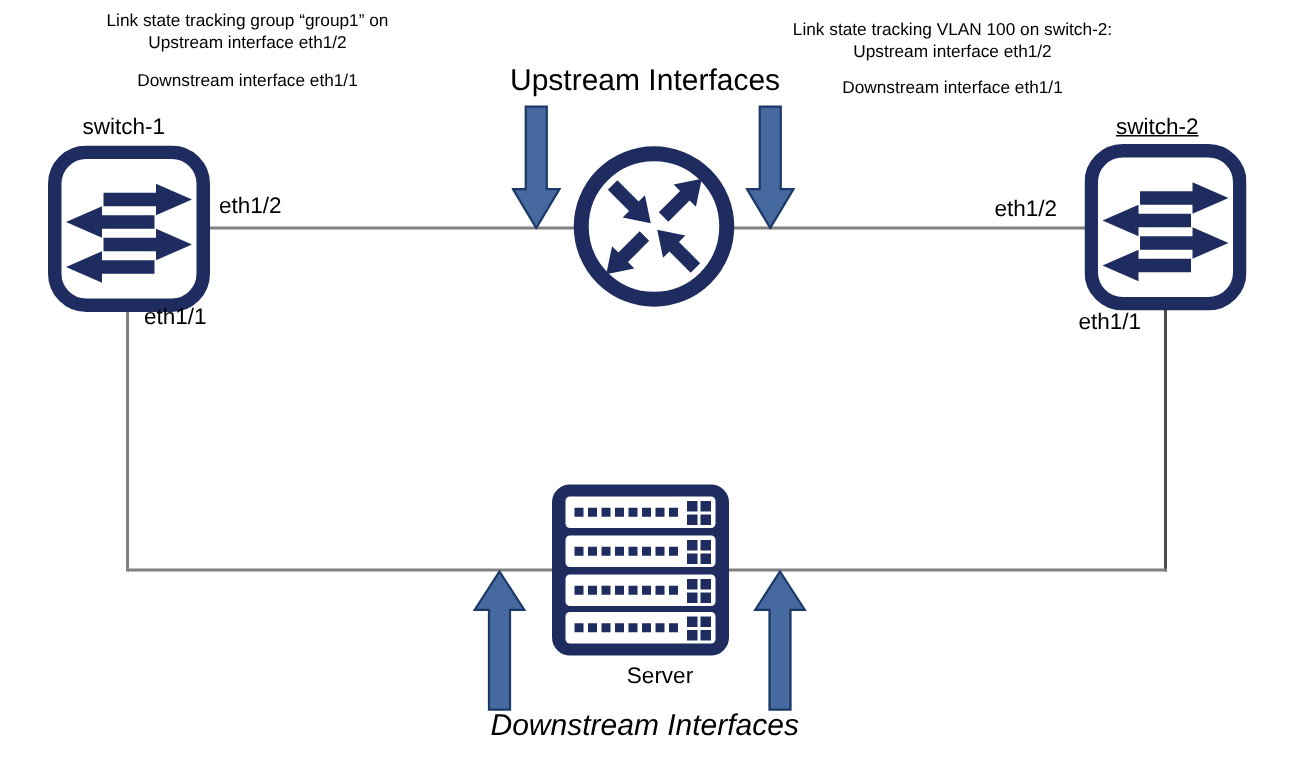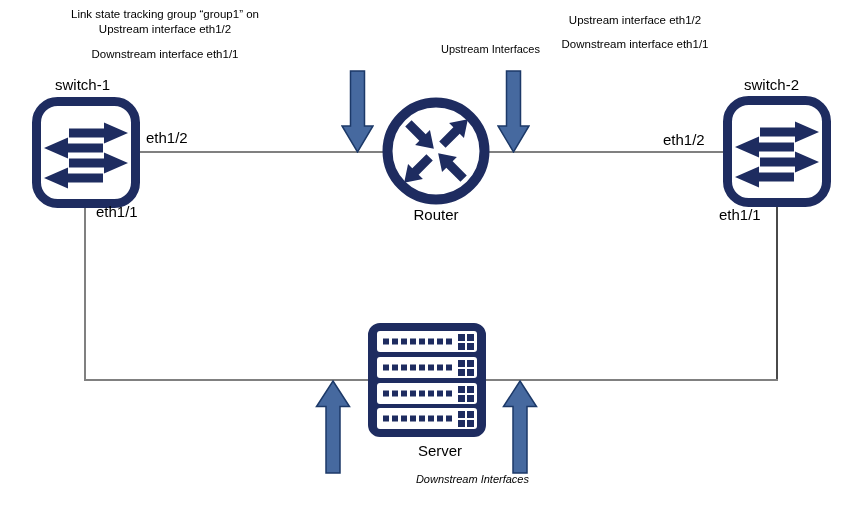--- a/index.html
+++ b/index.html
@@ -5,21 +5,21 @@
   html,body{margin:0;padding:0;background:#fff;}
   .canvas{
     position:relative;width:864px;height:505px;background:#fff;overflow:hidden;
     font-family:"Liberation Sans",sans-serif;color:var(--text,#000);
   }
   .abs{position:absolute;}
   .ann{font-size:11.5px;line-height:15px;text-align:center;z-index:5;}
   .ann .gap{margin-top:10px;}
   .label{font-size:15px;z-index:6;white-space:nowrap;}
   .label.center{text-align:center;}
-  .title{font-size:11px;text-align:right;z-index:6;white-space:nowrap;}
+  .title{font-size:20px;text-align:left;z-index:6;white-space:nowrap;}
   .conn{background:var(--line,#808080);z-index:1;}
   .conn.dark{background:var(--line-dark,#4d4d4d);}
   .icon{z-index:3;}
   .big-arrow{z-index:2;}
   .big-arrow path{fill:var(--arrow-fill,#46699F);stroke:var(--arrow-stroke,#1C3968);stroke-width:1.5;}
   .navy{fill:var(--navy,#1F3060);}
   .body-white{fill:#fff;stroke:var(--navy,#1F3060);}
 </style>
 </head>
 <body>
@@ -31,20 +31,21 @@
   <div class="abs conn" style="left:84px;top:207px;width:2px;height:174px;"></div>
   <div class="abs conn dark" style="left:776px;top:204px;width:2px;height:177px;"></div>
   <div class="abs conn" style="left:85px;top:379px;width:693px;height:2px;"></div>
 
   <div class="abs ann" style="left:40px;top:7px;width:250px;">
     <div>Link state tracking group “group1” on</div>
     <div>Upstream interface eth1/2</div>
     <div class="gap">Downstream interface eth1/1</div>
   </div>
   <div class="abs ann" style="left:510px;top:13px;width:250px;">
+    <div>Link state tracking VLAN 100 on switch-2:</div>
     <div>Upstream interface eth1/2</div>
     <div class="gap" style="margin-top:9px;">Downstream interface eth1/1</div>
   </div>
 
   <div class="abs title" style="left:340px;top:43px;width:200px;">Upstream Interfaces</div>
   <div class="abs title" style="left:327px;top:473px;width:202px;font-style:italic;">Downstream Interfaces</div>
 
   <svg class="abs big-arrow" style="left:341px;top:70px;" width="33" height="83" viewBox="0 0 33 83">
     <path d="M9.5 1 H23.5 V56 H32 L16.5 82 L1 56 H9.5 Z"></path>
   </svg>
@@ -69,32 +70,31 @@
   <div class="abs label" style="left:146px;top:129px;">eth1/2</div>
   <div class="abs label" style="left:96px;top:203px;">eth1/1</div>
 
   <svg class="abs icon" style="left:723px;top:96px;" width="108" height="111" viewBox="0 0 108 111">
     <rect class="body-white" x="4.5" y="4.5" width="99" height="102" rx="21" stroke-width="9"></rect>
     <path class="navy" d="M37 31.5 H72 V25.5 L96 36 L72 46.5 V40.5 H37 Z"></path>
     <path class="navy" d="M71 46.5 H36 V40.5 L12 51 L36 61.5 V55.5 H71 Z"></path>
     <path class="navy" d="M37 61.5 H72 V55.5 L96 66 L72 76.5 V70.5 H37 Z"></path>
     <path class="navy" d="M71 76.5 H36 V70.5 L12 81 L36 91.5 V85.5 H71 Z"></path>
   </svg>
-  <div class="abs label" style="left:744px;top:76px;">switch-2</div>
+  <div class="abs label" style="left:744px;top:76px;text-decoration:underline;">switch-2</div>
   <div class="abs label" style="left:663px;top:131px;">eth1/2</div>
   <div class="abs label" style="left:719px;top:206px;">eth1/1</div>
 
   <svg class="abs icon" style="left:380px;top:95px;" width="112" height="112" viewBox="0 0 112 112">
     <circle class="body-white" cx="56" cy="56" r="48.5" stroke-width="10"></circle>
     <path class="navy" transform="translate(39,39) rotate(45)" d="M-15 -4.5 H5 V-10.5 L21 0 L5 10.5 V4.5 H-15 Z"></path>
     <path class="navy" transform="translate(73,39) rotate(-45)" d="M-15 -4.5 H5 V-10.5 L21 0 L5 10.5 V4.5 H-15 Z"></path>
     <path class="navy" transform="translate(39,73) rotate(135)" d="M-15 -4.5 H5 V-10.5 L21 0 L5 10.5 V4.5 H-15 Z"></path>
     <path class="navy" transform="translate(73,73) rotate(-135)" d="M-15 -4.5 H5 V-10.5 L21 0 L5 10.5 V4.5 H-15 Z"></path>
   </svg>
-  <div class="abs label center" style="left:382px;top:206px;width:108px;">Router</div>
 
   <svg class="abs icon" style="left:367px;top:322px;" width="120" height="116" viewBox="0 0 120 116">
     <defs>
       <g id="srv-slice">
         <rect x="10" y="0" width="100" height="21" rx="3" fill="#fff"></rect>
         <rect class="navy" x="16" y="7.5" width="6" height="6"></rect>
         <rect class="navy" x="25" y="7.5" width="6" height="6"></rect>
         <rect class="navy" x="34" y="7.5" width="6" height="6"></rect>
         <rect class="navy" x="43" y="7.5" width="6" height="6"></rect>
         <rect class="navy" x="52" y="7.5" width="6" height="6"></rect>

